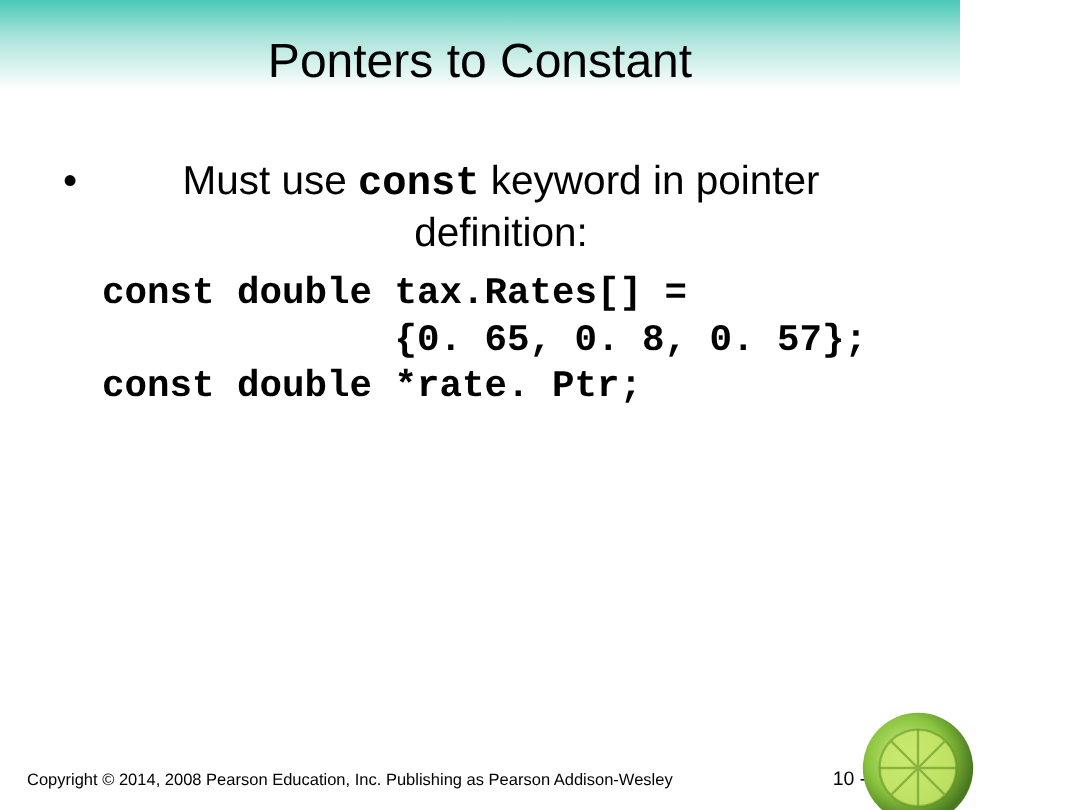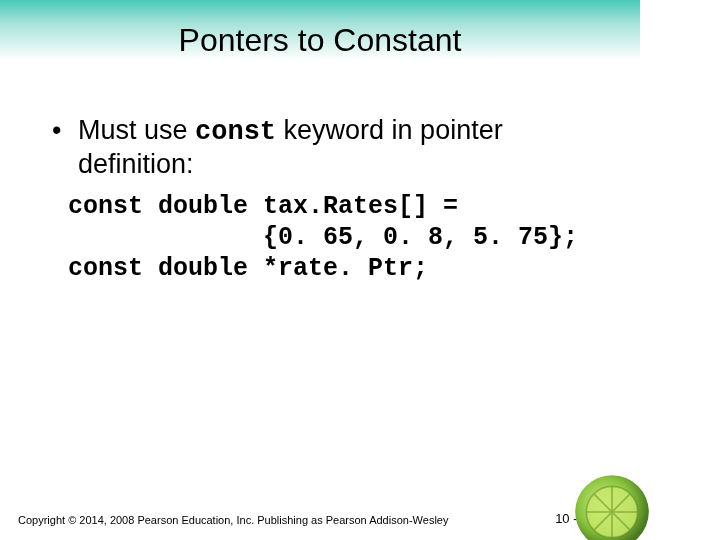--- a/index.html
+++ b/index.html
@@ -40,21 +40,22 @@
   .body {
     position: absolute;
     top: 105px;
     left: 40px;
     right: 40px;
     color: #000;
   }
   ul.bullets {
     list-style: none;
     padding: 0;
-    margin: 10px;
+    margin: 0;
+    text-align: center;
   }
   ul.bullets > li {
     position: relative;
     padding-left: 28px;
     font-size: 27px;
     line-height: 1.18;
     margin-bottom: 8px;
   }
   ul.bullets > li::before {
     content: "•";
@@ -105,21 +106,21 @@
 
   <h1 class="title">Ponters to Constant</h1>
 
   <div class="body">
     <ul class="bullets">
       <li>
         <span>Must use </span><span class="mono">const</span><span> keyword in pointer definition:</span>
       </li>
     </ul>
     <div class="code-block">const double tax.Rates[] =
-             {0. 65, 0. 8, 5. 75};
+             {0. 65, 0. 8, 0. 57};
 const double *rate. Ptr;</div>
   </div>
 
   <div class="footer">Copyright © 2014, 2008 Pearson Education, Inc. Publishing as Pearson Addison-Wesley</div>
   <div class="slide-num">10 -24</div>
 
   <svg class="lime" viewBox="0 0 100 100">
     <defs>
       <radialGradient id="limeg" cx="40%" cy="40%" r="60%">
         <stop offset="0%" stop-color="#d4f08c"></stop>

